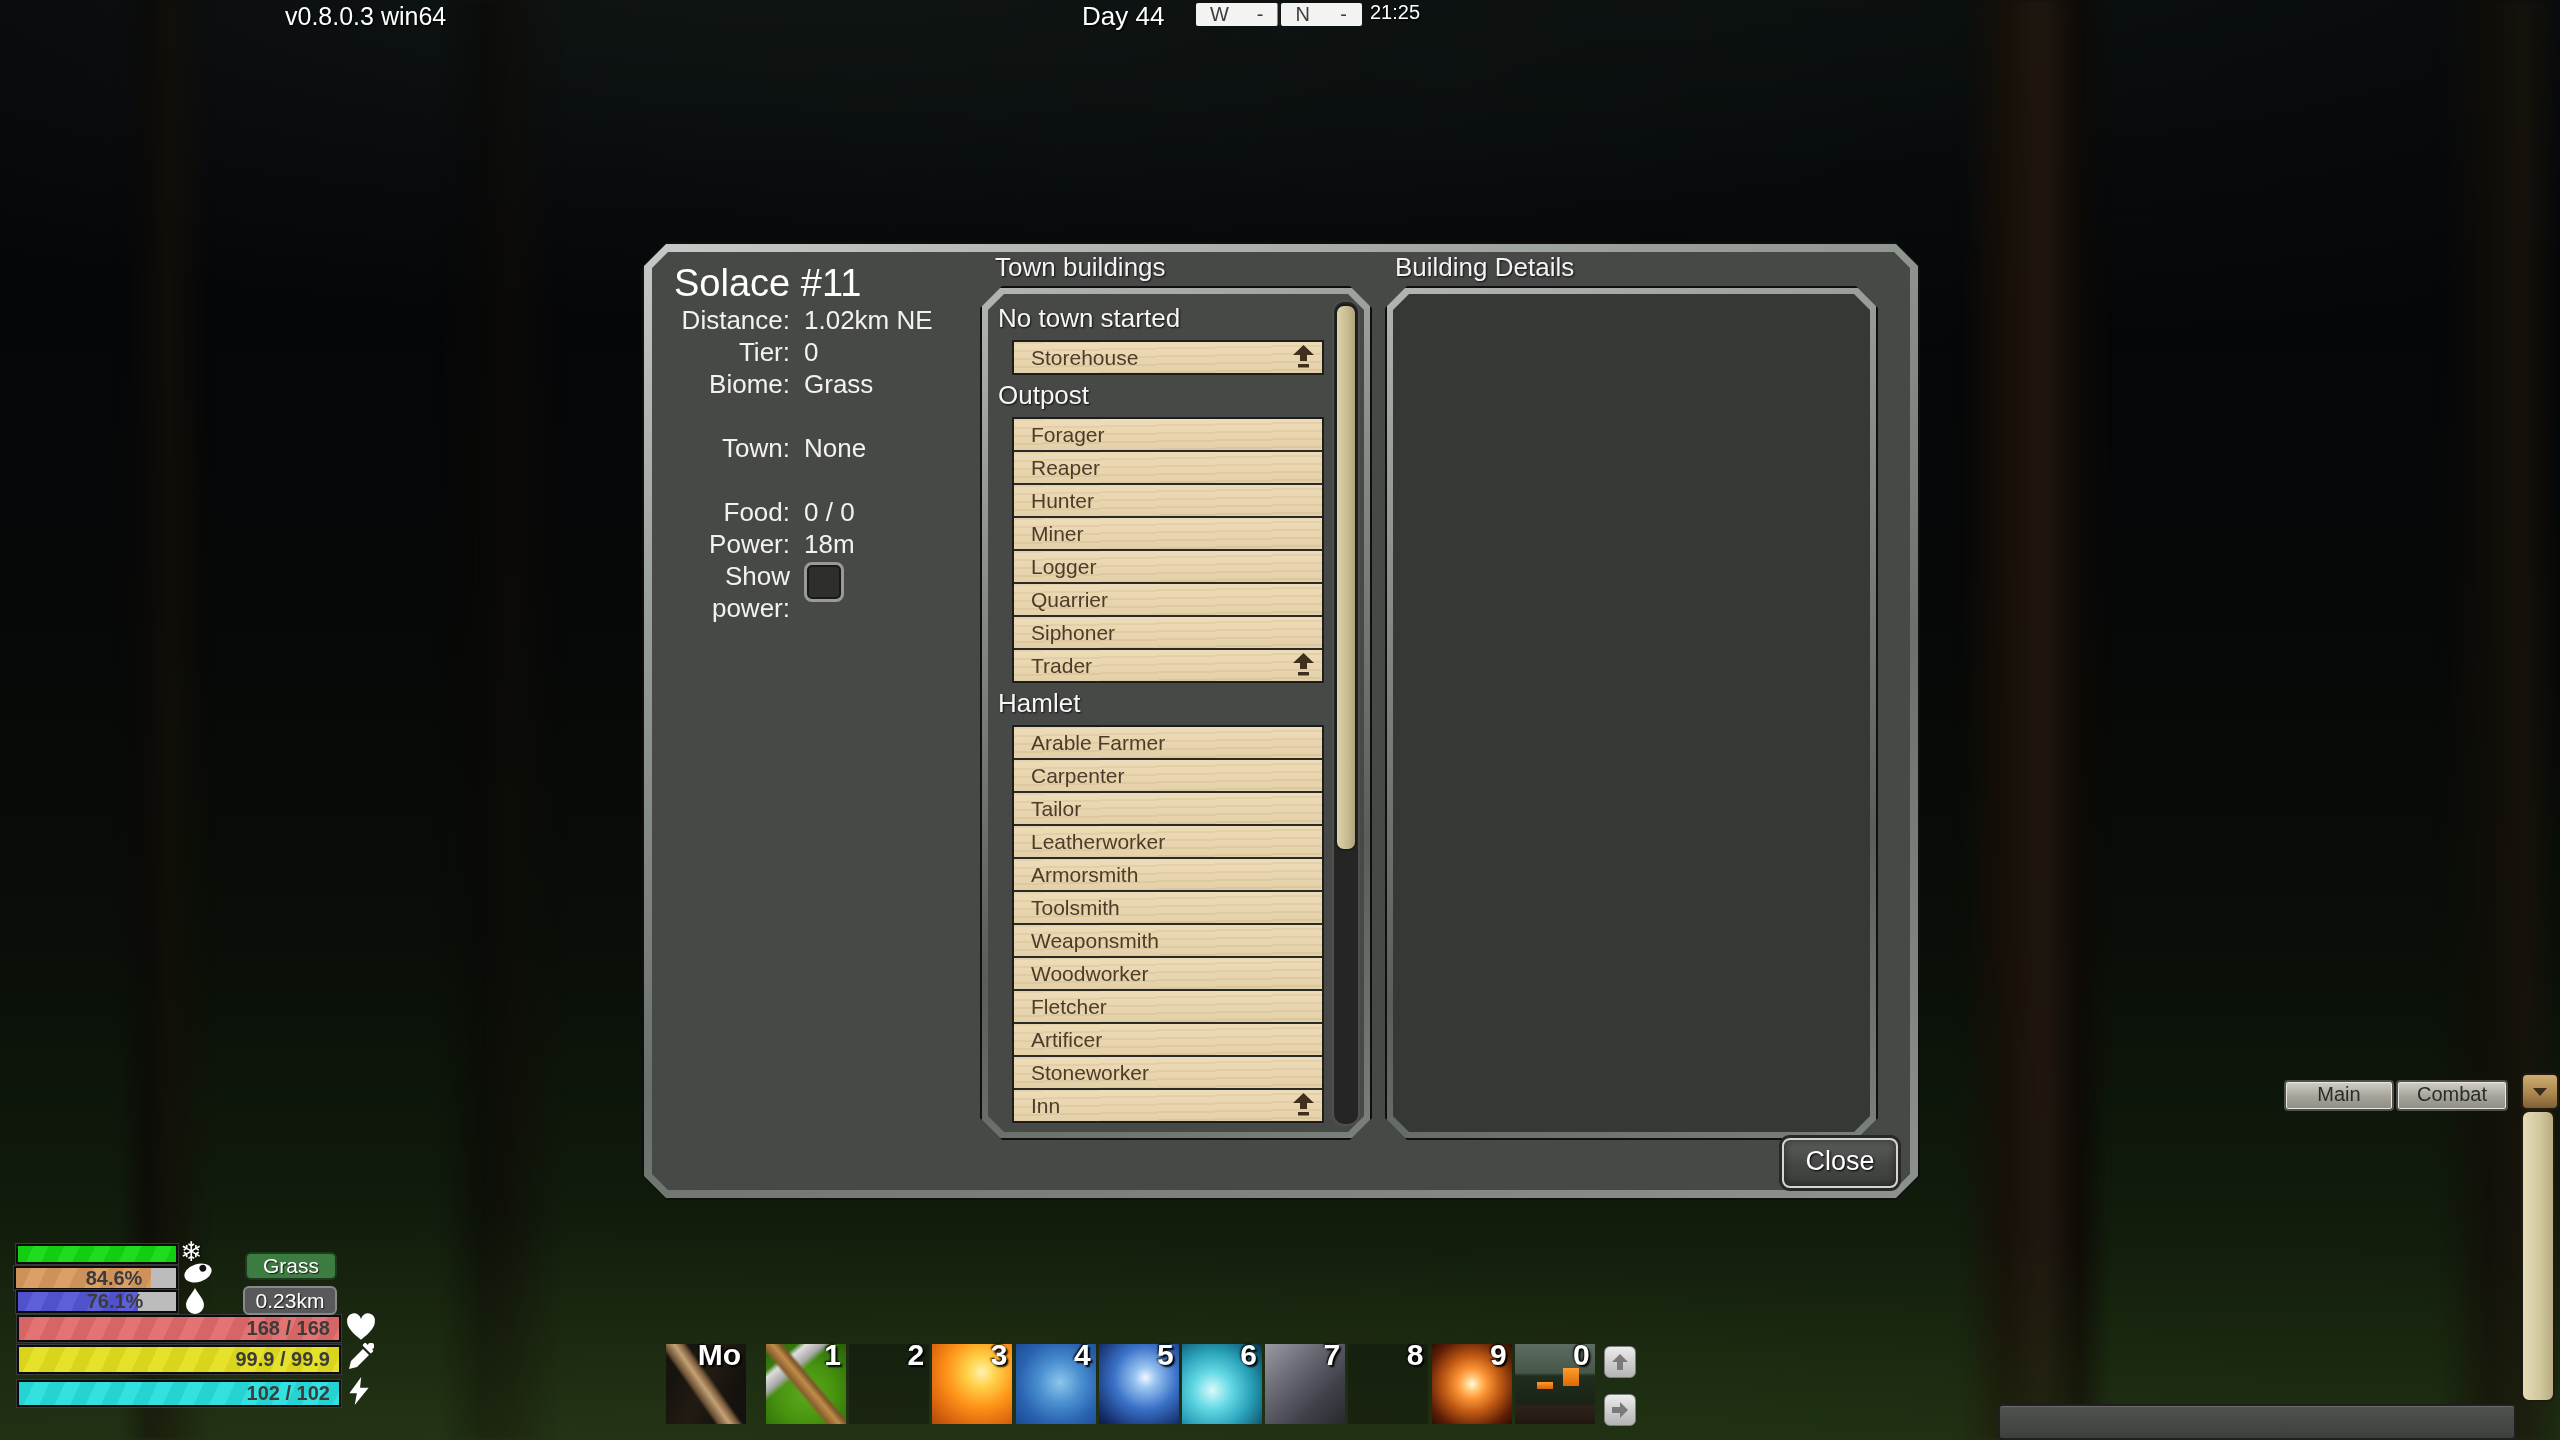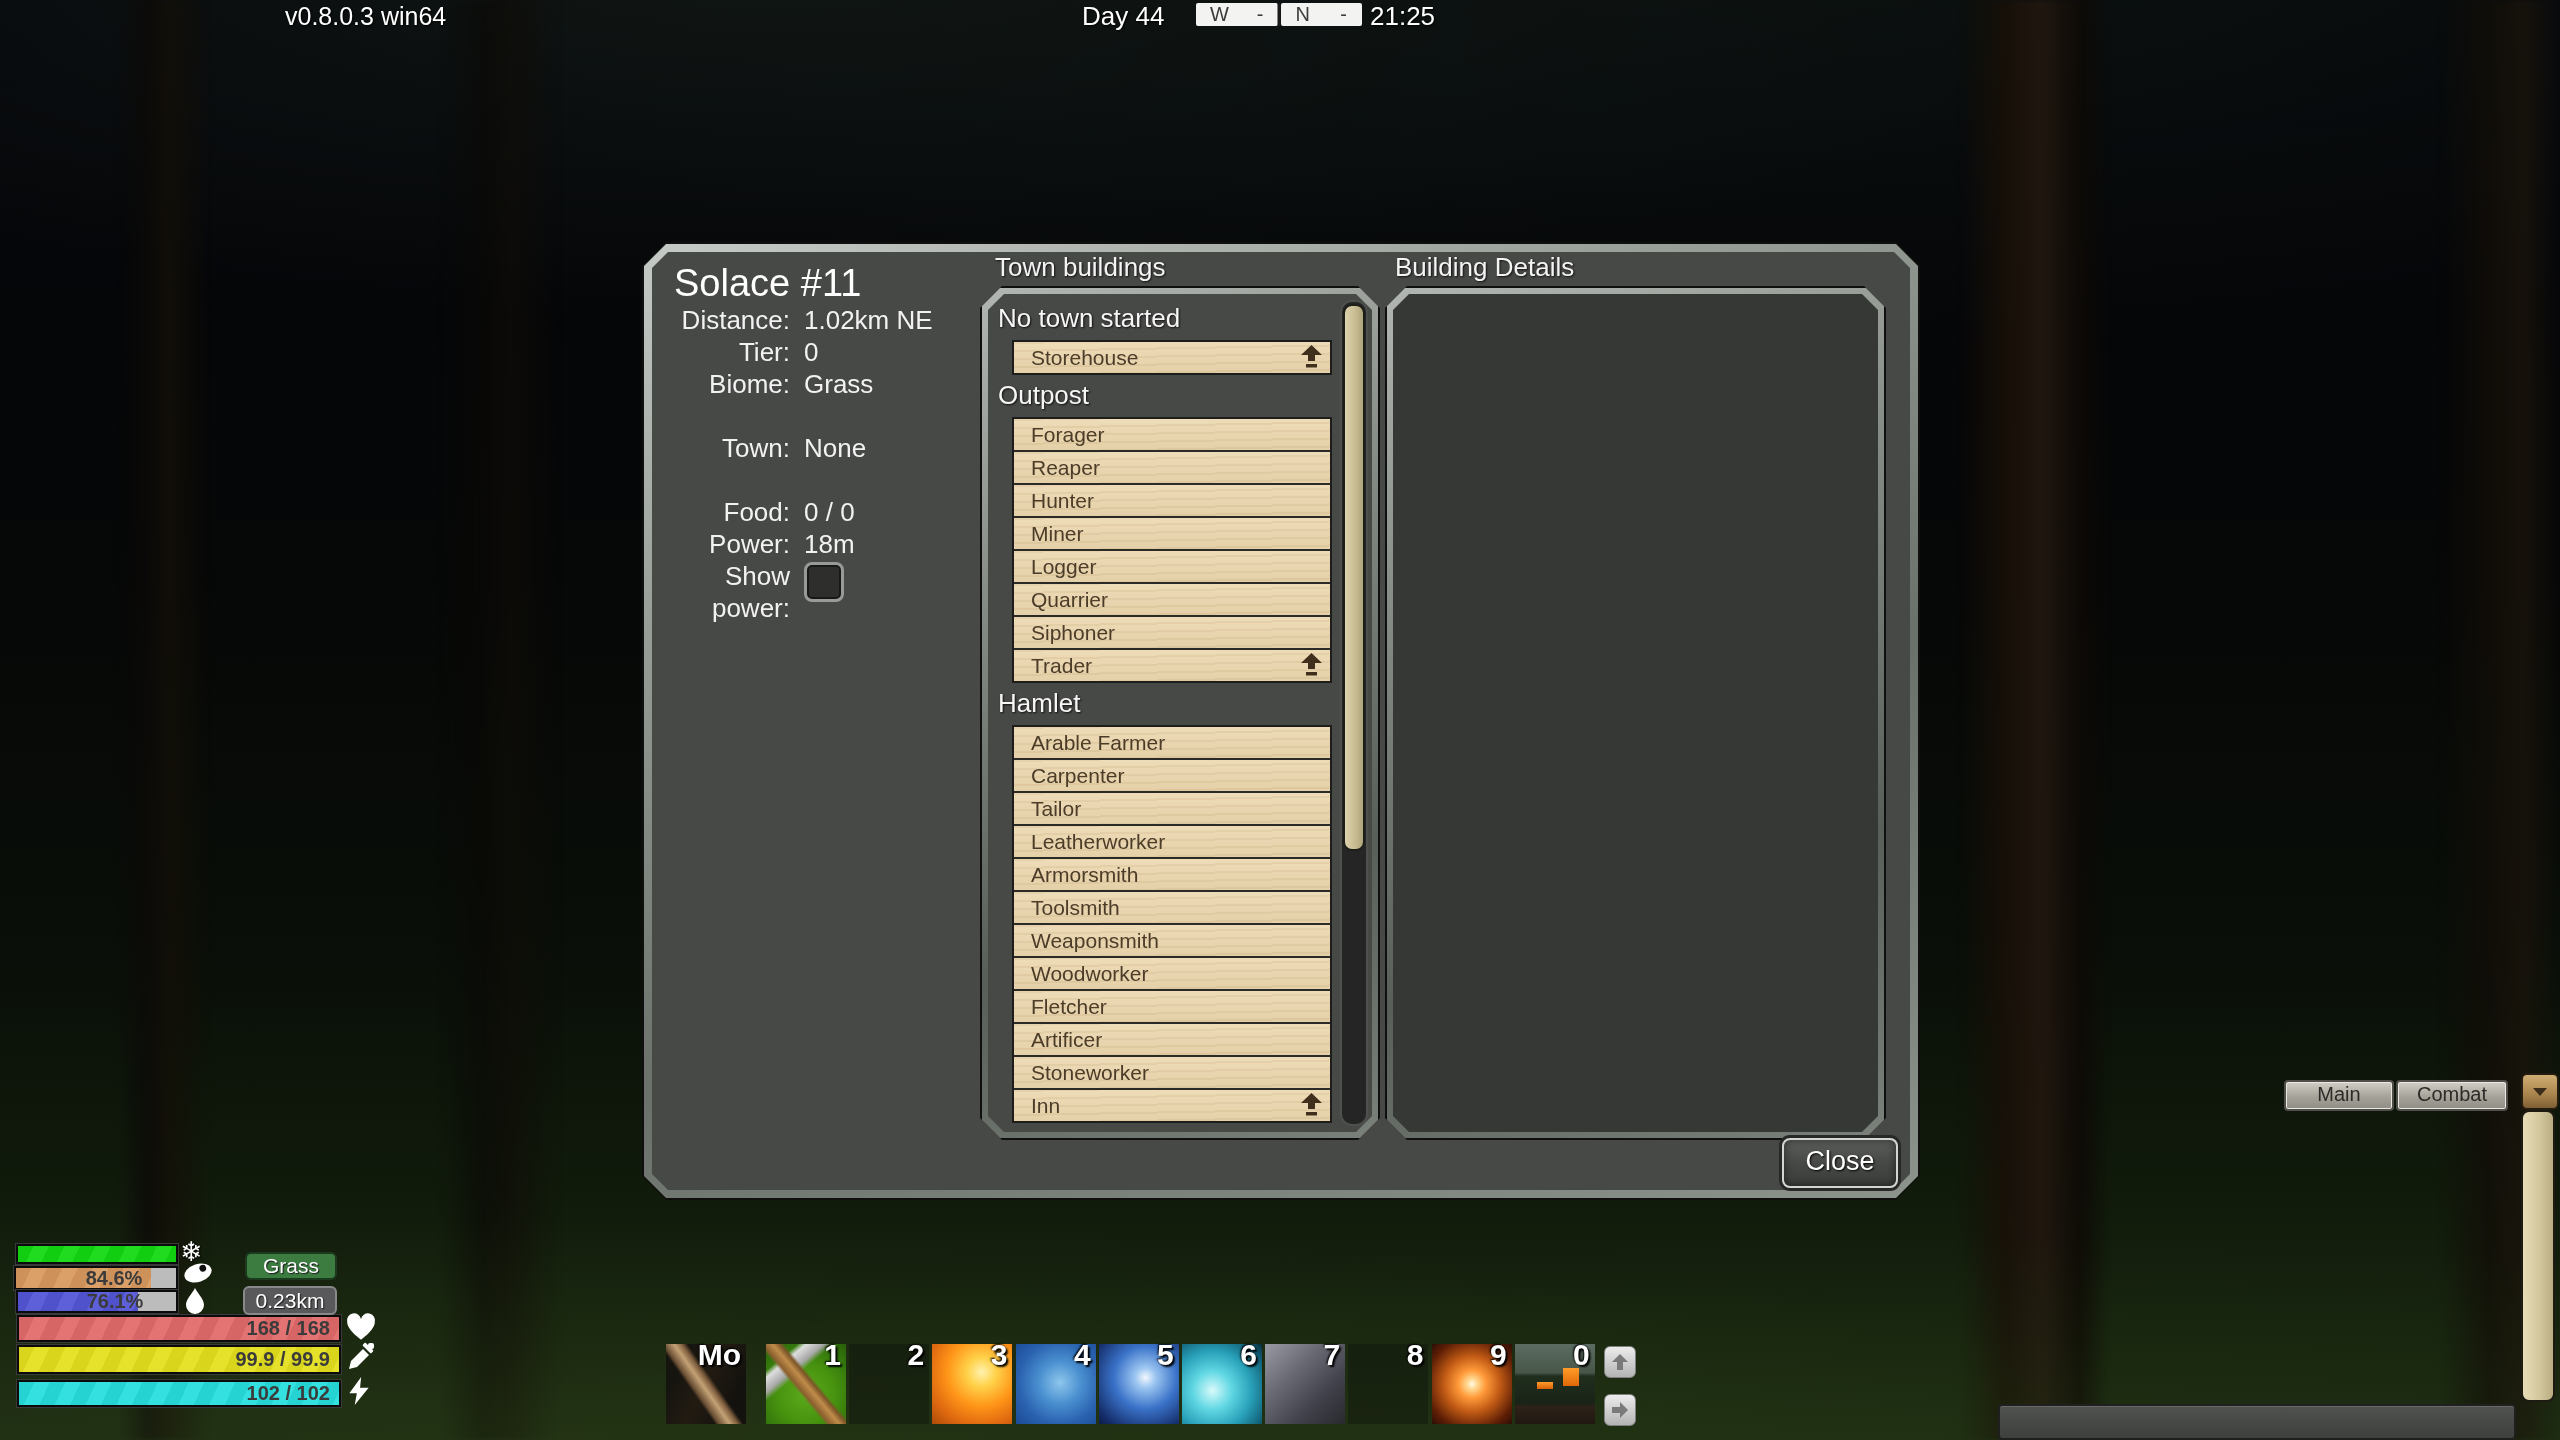--- a/index.html
+++ b/index.html
@@ -42,21 +42,21 @@
   
   #solace-title{position:absolute;left:32px;top:20px;color:#fff;font-size:38px;}
   #solace-info-rows{position:absolute;left:22px;top:62px;width:300px;}
   .info-row{display:grid;grid-template-columns:126px 1fr;column-gap:14px;height:32px;line-height:32px;
             color:#f2f2f2;font-size:26px;}
   .info-row .lbl{text-align:right;}
   .info-spacer{height:32px;}
   .checkbox{width:34px;height:34px;margin-top:2px;border-radius:8px;background:#2e2f2d;
             border:3px solid #989a97;box-shadow:inset 0 0 0 2px #171817;cursor:pointer;}
   
-  .inset-box{position:absolute;padding-left:8px;}
+  .inset-box{position:absolute;}
   .inset-box .frame-band{background:linear-gradient(160deg,#b2b6b2 0%,#878d87 30%,#585e58 70%,#7a807a 100%);}
   .inset-box .frame-fill{background:#393b38;}
   #buildings-box{left:338px;top:44px;width:392px;height:854px;}
   #details-box{left:743px;top:44px;width:493px;height:854px;}
   #buildings-scroll{position:absolute;left:16px;top:12px;right:48px;bottom:10px;overflow:hidden;}
   .section-header{color:#f6f6f6;font-size:26px;margin:5px 0 6px 2px;text-shadow:1px 1px 2px #111;}
   .btn-group{border:2px solid #1d1d1b;margin-left:16px;}
   .bld-btn{position:relative;height:31px;line-height:31px;padding-left:17px;
            color:#4a3b28;font-size:21px;cursor:pointer;
            background:linear-gradient(180deg,#eedcb8 0%,#e4d0a8 100%);}
@@ -145,21 +145,21 @@
     <div class="compass-seg">
       <span>W</span>
       <span>-</span>
     </div>
     <div class="compass-seg">
       <span>N</span>
       <span>-</span>
     </div>
     <div id="compass-tick"></div>
   </div>
-  <div class="hudtext" style="left:1370px;top:1px;font-size:26px;">21:25</div>
+  <div class="hudtext" style="left:1370px;top:1px;font-size:20px;">21:25</div>
 
   <div id="main-panel">
     <div class="frame-dark cut22" style="inset:0;">
       <div class="frame-band cut20">
         <div class="frame-fill cut15"></div>
       </div>
     </div>
 
     <div id="solace-title">Solace #11</div>
     <div id="solace-info-rows">

